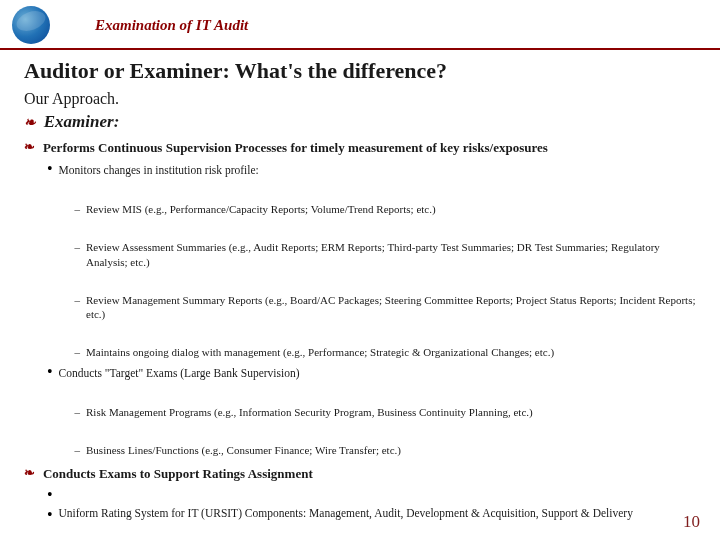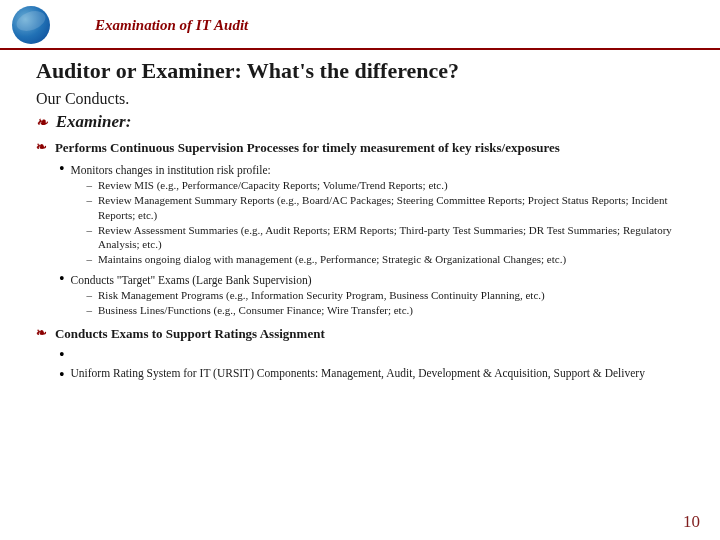--- a/index.html
+++ b/index.html
@@ -43,21 +43,21 @@
     }
 
     .header-title {
       font-style: italic;
       font-size: 15px;
       color: #8B0000;
       font-weight: bold;
     }
 
     .content {
-      padding: 8px 24px 6px 36px;
+      padding: 8px 24px 6px 24px;
       position: relative;
       z-index: 1;
     }
 
     .main-title {
       font-size: 22px;
       font-weight: bold;
       color: #1a1a1a;
       margin-bottom: 6px;
       line-height: 1.2;
@@ -138,20 +138,21 @@
       padding-left: 16px;
     }
 
     .sub-sub-item {
       font-size: 11px;
       color: #1a1a1a;
       line-height: 1.3;
       margin-bottom: 1px;
       display: flex;
       gap: 6px;
+      margin-top: 24px;
     }
 
     .sub-sub-item::before {
       content: '–';
       flex-shrink: 0;
     }
 
     .page-number {
       position: absolute;
       bottom: 8px;
@@ -169,21 +170,21 @@
 
 <div class="header-bar">
   <div class="globe-icon"></div>
   <span class="header-title">Examination of IT Audit</span>
 </div>
 
 <div class="content">
 
   <div class="main-title">Auditor or Examiner:  What's the difference?</div>
 
-  <div class="section-heading">Our Conducts.</div>
+  <div class="section-heading">Our Approach.</div>
 
   <div class="examiner-heading">
     <span class="bullet-star">❧</span>
     <span>Examiner:</span>
   </div>
 
   <div class="level1-item">
     <span class="level1-bullet">❧</span>
     <div>
       <span class="level1-text">
@@ -193,24 +194,24 @@
 
         <div class="sub-item-dot">
           <span class="dot">•</span>
           <div>
             <span class="sub-item">Monitors changes in institution risk profile:</span>
             <div class="sub-sub-list">
               <div class="sub-sub-item">
                   <span>Review MIS (e.g., Performance/Capacity Reports; Volume/Trend Reports; etc.)</span>
                 </div>
               <div class="sub-sub-item">
+                  <span>Review Assessment Summaries (e.g., Audit Reports; ERM Reports; Third-party Test Summaries; DR Test Summaries; Regulatory Analysis; etc.)</span>
+                </div>
+              <div class="sub-sub-item">
                   <span>Review Management Summary Reports (e.g., Board/AC Packages; Steering Committee Reports; Project Status Reports; Incident Reports; etc.)</span>
-                </div>
-              <div class="sub-sub-item">
-                  <span>Review Assessment Summaries (e.g., Audit Reports; ERM Reports; Third-party Test Summaries; DR Test Summaries; Regulatory Analysis; etc.)</span>
                 </div>
               <div class="sub-sub-item">
                   <span>Maintains ongoing dialog with management (e.g., Performance; Strategic &amp; Organizational Changes; etc.)</span>
                 </div>
             </div>
           </div>
         </div>
 
         <div class="sub-item-dot">
           <span class="dot">•</span>

